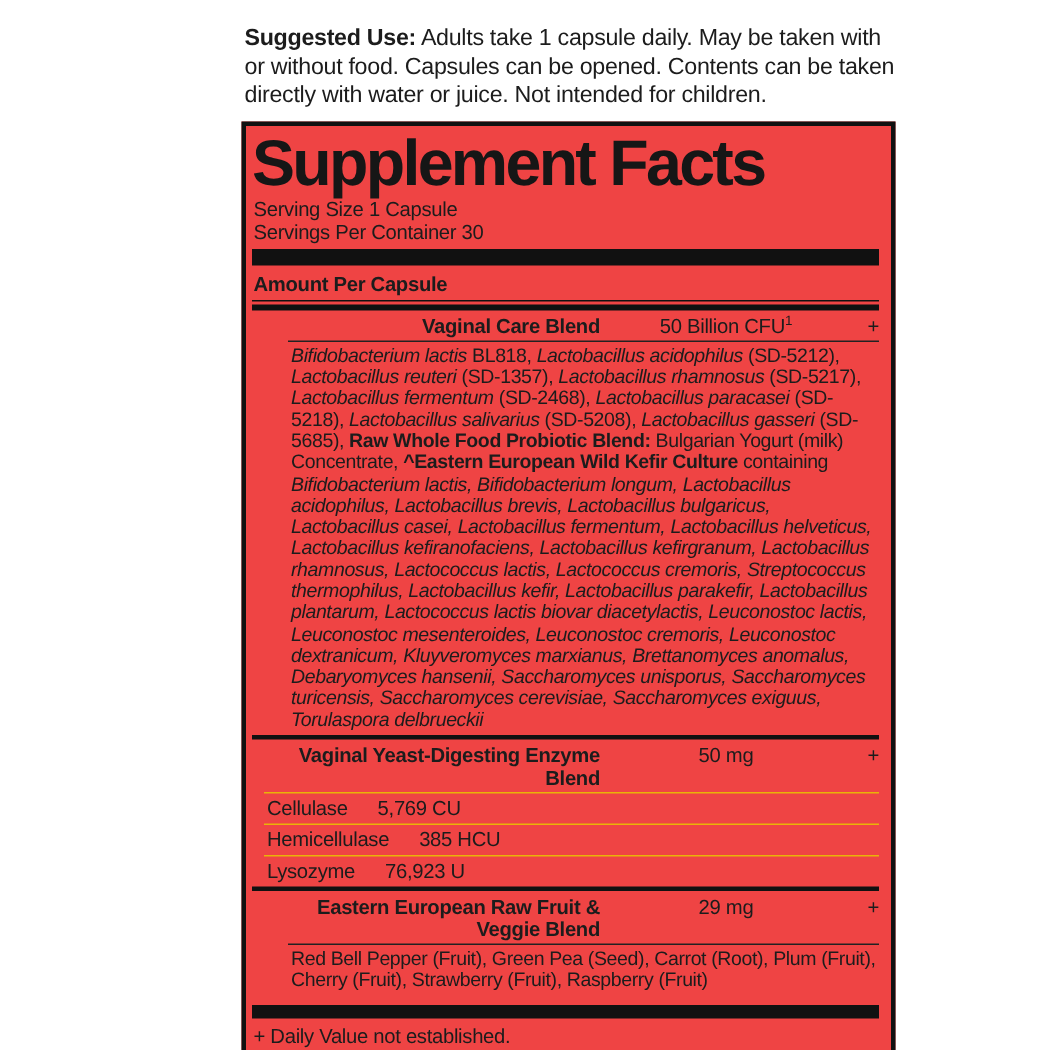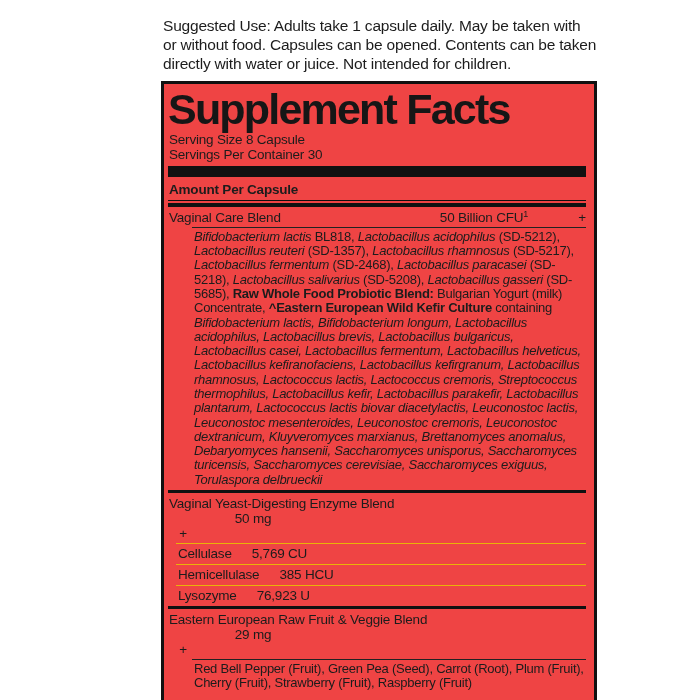--- a/index.html
+++ b/index.html
@@ -9,21 +9,21 @@
     color:#1c1c1c;
     -webkit-font-smoothing:antialiased;
   }
   .page{position:relative;width:700px;height:700px;background:#fff;overflow:hidden;}
   .content{position:absolute;left:161px;top:16px;width:436px;}
 
   
   .suggested-use{
     font-size:15.5px;line-height:1.24;letter-spacing:-0.2px;margin:0 0 7px 2px;
   }
-  .suggested-use b{font-weight:normal;}
+  .suggested-use b{font-weight:bold;}
 
   
   .facts-box{
     border:3px solid #111;background:#ef4444;
     padding:4px 8px 5px 4px;
   }
   .facts-title{
     font-size:43px;font-weight:bold;letter-spacing:-1.8px;
     margin:0;line-height:1.02;white-space:nowrap;color:#161616;
   }
@@ -33,25 +33,25 @@
   .amount-header{
     font-size:13.5px;font-weight:bold;letter-spacing:-0.2px;
     padding:2px 0 3px 1px;border-bottom:1.5px solid #111;
   }
   .bar-med{height:4px;background:#111;margin-top:2px;}
 
   .blend-row{
     display:flex;align-items:flex-start;
     padding:3px 0 2px 1px;font-size:13.5px;letter-spacing:-0.2px;
   }
-  .blend-row .b-name{flex:1;font-weight:normal;}
+  .blend-row .b-name{flex:1;font-weight:bold;text-align:right;}
   .blend-row .b-amt{width:168px;text-align:center;font-weight:normal;}
   .blend-row .b-amt sup{font-size:9px;vertical-align:super;line-height:0;}
   .blend-row .b-dv{width:18px;text-align:right;font-weight:normal;}
-  .rule-med{border-top:3px solid #111;flex-direction:column;}
+  .rule-med{border-top:3px solid #111;}
 
   .sub-block{
     margin-left:24px;border-top:1px solid #222;
     padding:2px 0 3px 2px;font-size:13px;line-height:14.3px;letter-spacing:-0.25px;
   }
   .s-i{font-style:italic;}
   .s-b{font-weight:bold;}
   .s-r{font-style:normal;}
 
   .component-row{
@@ -70,21 +70,21 @@
 
 <div class="page">
   <div class="content">
 
     <p class="suggested-use"><b>Suggested Use:</b><span> Adults take 1 capsule daily. May be taken with or without food. Capsules can be opened. Contents can be taken directly with water or juice. Not intended for children.</span></p>
 
     <div class="facts-box">
 
       <h1 class="facts-title">Supplement Facts</h1>
 
-      <div class="serving-line">Serving Size 8 Capsule</div>
+      <div class="serving-line">Serving Size 1 Capsule</div>
       <div class="serving-line">Servings Per Container 30</div>
 
       <div class="bar-thick"></div>
 
       <div class="amount-header">Amount Per Capsule</div>
       <div class="bar-med"></div>
 
       <div class="blend-row">
         <span class="b-name">Vaginal Care Blend</span>
         <span class="b-amt"><span>50 Billion CFU</span><sup>1</sup></span>

